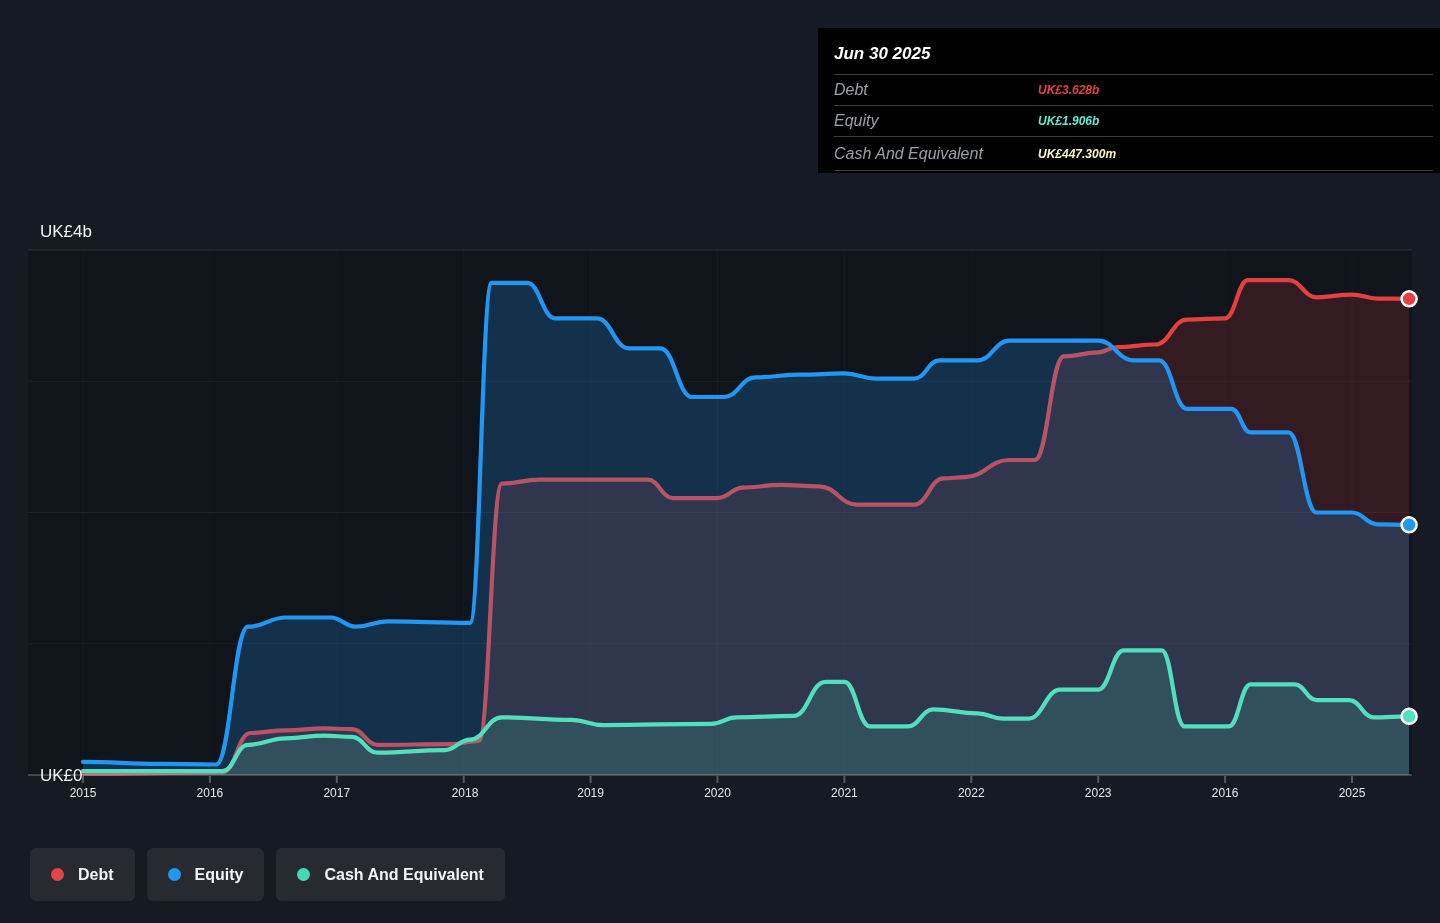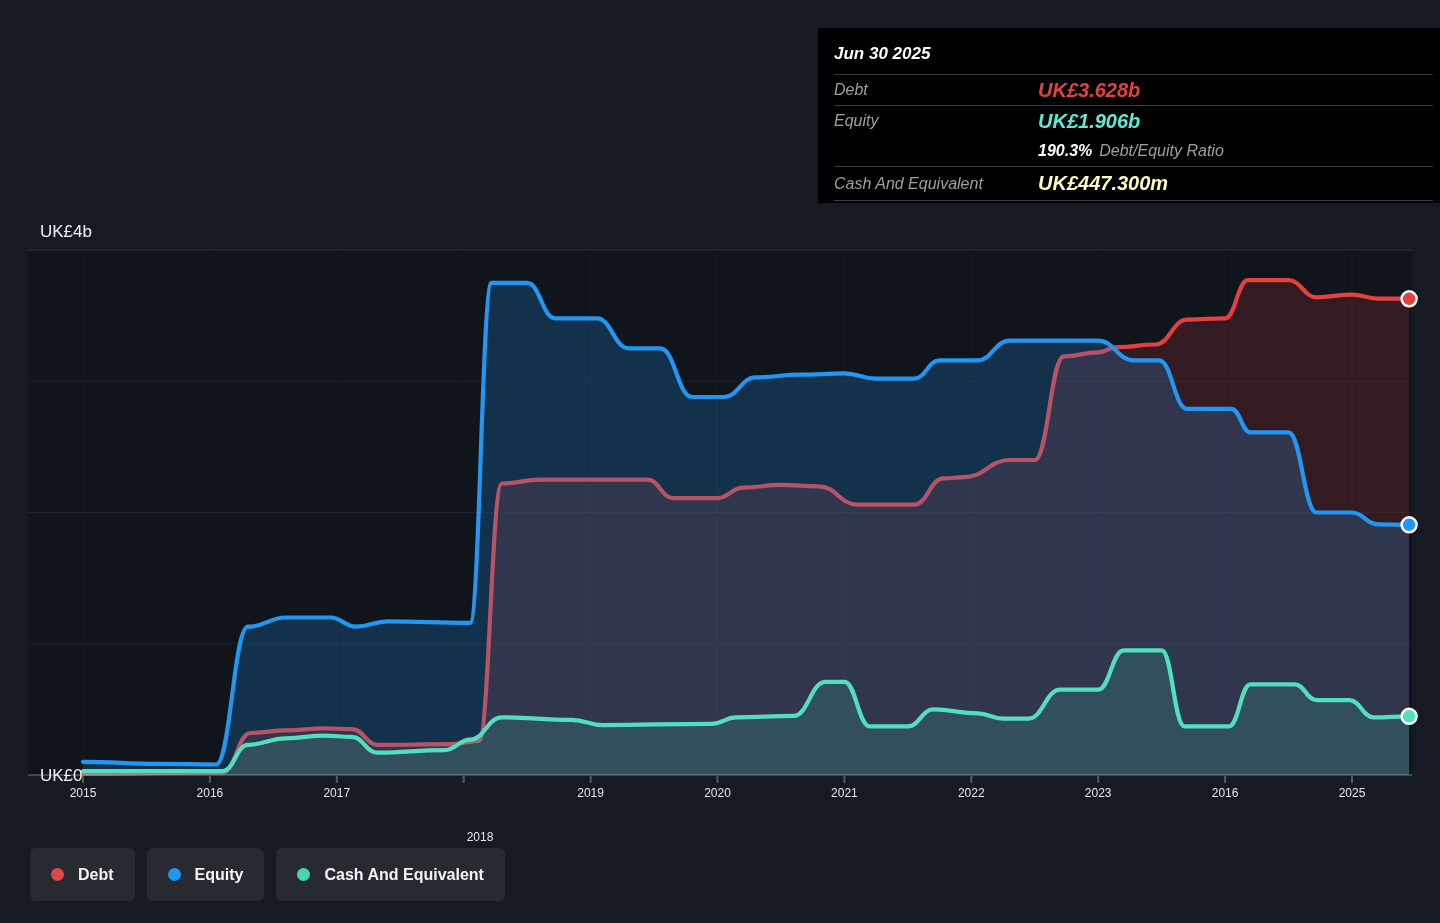--- a/index.html
+++ b/index.html
@@ -11,21 +11,21 @@
   .ylabel.zero{top:746px;margin-top:20px;}
   .xlabel{position:absolute;top:786px;transform:translateX(-50%);color:#e3e7ec;font-size:12px;font-weight:500;}
   
   .tooltip{position:absolute;left:818px;top:28px;width:631px;box-sizing:border-box;
            background:#000;padding:10px 16px 2px 16px;z-index:5;font-style:italic;}
   .tt-title{color:#fff;font-size:17px;font-weight:700;padding:6px 0 10px 0;}
   .tt-row{display:flex;align-items:center;height:30px;border-top:1px solid #3a3b3d;}
   .tt-row.noline{border-top:none;}
   .tt-row:last-child{border-bottom:1px solid #3a3b3d;height:33px;}
   .tt-label{width:204px;color:#9aa0a6;font-size:16px;}
-  .tt-value{font-size:20px;font-weight:700;}
+  .tt-value{font-size:12px;font-weight:700;}
   .tt-ratio-num{color:#fff;font-size:16px;font-weight:700;margin-right:7px;}
   .tt-ratio-label{color:#9aa0a6;font-size:16px;}
   
   .legend{position:absolute;left:30px;top:848px;display:flex;gap:12px;}
   .legend-btn{display:flex;align-items:center;gap:14px;height:53px;padding:0 21px;
               background:#272b31;border-radius:6px;cursor:pointer;}
   .legend-dot{width:13px;height:13px;border-radius:50%;flex:0 0 auto;}
   .legend-label{color:#f2f4f6;font-size:16px;font-weight:600;white-space:nowrap;}
 </style>
 </head>
@@ -72,43 +72,38 @@
       <circle cx="1409.105000000006" cy="524.8375" r="7.5" fill="#2196f3" stroke="#ffffff" stroke-width="2.5"></circle>
       <circle cx="1409.105000000006" cy="716.33125" r="7.5" fill="#52dfbe" stroke="#ffffff" stroke-width="2.5"></circle>
     </svg>
 
   <div class="ylabel top">UK£4b</div>
   <div class="ylabel zero">UK£0</div>
 
   <span class="xlabel" style="left: 83px;">2015</span>
   <span class="xlabel" style="left: 209.9px;">2016</span>
   <span class="xlabel" style="left: 336.8px;">2017</span>
-  <span class="xlabel" style="left: 480px; margin-top: 44px;">2018</span>
+  <span class="xlabel" style="left: 465px;">2018</span>
   <span class="xlabel" style="left: 590.6px;">2019</span>
   <span class="xlabel" style="left: 717.5px;">2020</span>
   <span class="xlabel" style="left: 844.4px;">2021</span>
   <span class="xlabel" style="left: 971.3px;">2022</span>
   <span class="xlabel" style="left: 1098.2px;">2023</span>
   <span class="xlabel" style="left: 1225.1px;">2016</span>
   <span class="xlabel" style="left: 1352px;">2025</span>
 
   <div class="tooltip">
     <div class="tt-title">Jun 30 2025</div>
     <div class="tt-row">
       <span class="tt-label">Debt</span>
       <span class="tt-value" style="color: rgb(226, 65, 63);">UK£3.628b</span>
     </div>
     <div class="tt-row">
       <span class="tt-label">Equity</span>
       <span class="tt-value" style="color: #5eead4;">UK£1.906b</span>
-    </div>
-    <div class="tt-row noline">
-      <span class="tt-label"></span>
-      <span class="tt-ratio-num">190.3%</span>
-      <span class="tt-ratio-label">Debt/Equity Ratio</span>
     </div>
     <div class="tt-row">
       <span class="tt-label">Cash And Equivalent</span>
       <span class="tt-value" style="color: #fef9c3;">UK£447.300m</span>
     </div>
   </div>
 
   <div class="legend">
     <div class="legend-btn">
       <span class="legend-dot" style="background: rgb(226, 71, 71);"></span>

